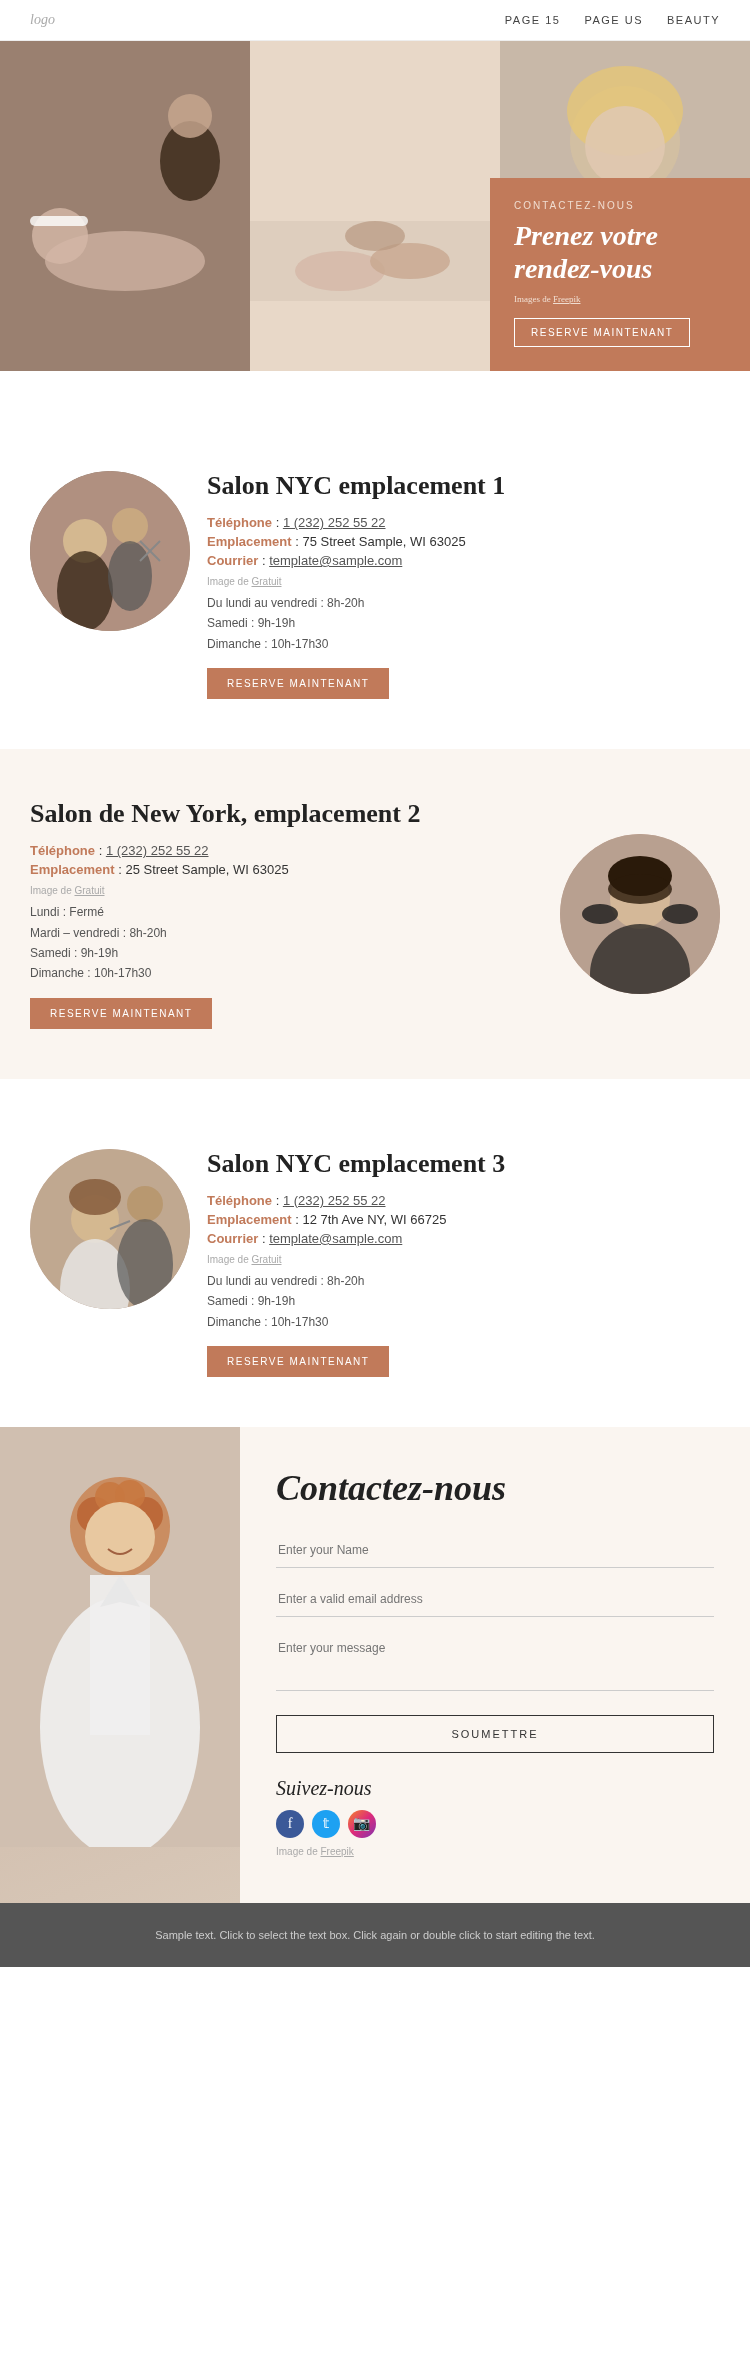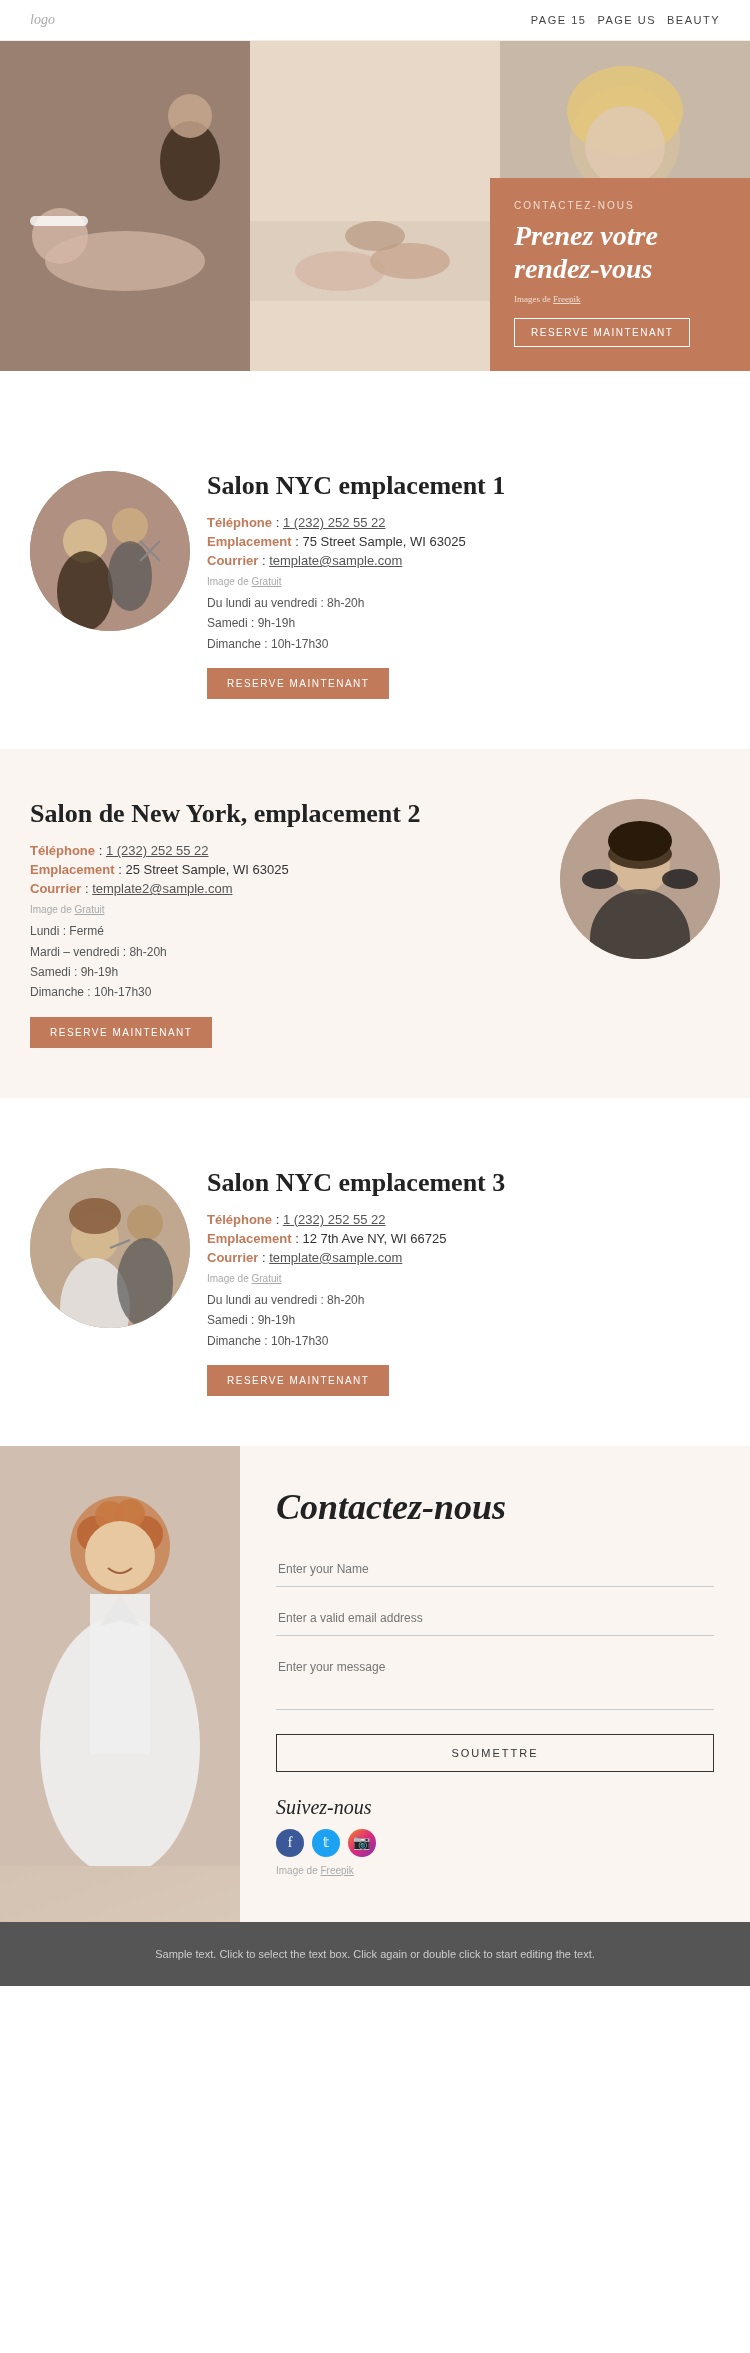--- a/index.html
+++ b/index.html
@@ -4,21 +4,21 @@
   <style>
     * { margin: 0; padding: 0; box-sizing: border-box; }
     body { font-family: 'Georgia', serif; color: #333; background: #fff; width: 750px; }
 
     
     nav {
       display: flex; align-items: center; justify-content: space-between;
       padding: 12px 30px; background: #fff; border-bottom: 1px solid #eee;
     }
     .nav-logo { font-size: 14px; color: #aaa; font-style: italic; }
-    .nav-links { display: flex; gap: 11px; justify-content: space-between; }
+    .nav-links { display: flex; gap: 24px; justify-content: space-between; }
     .nav-links span { font-size: 11px; letter-spacing: 1.5px; color: #444; cursor: pointer; font-family: Arial, sans-serif; }
 
     
     .hero {
       position: relative; height: 330px; overflow: hidden;
       display: grid; grid-template-columns: 1fr 1fr 1fr;
     }
     .hero-img { width: 100%; height: 330px; object-fit: cover; background: #ccc; overflow: hidden; }
     .hero-img-1 { background: #b0a0a0; display: flex; align-items: center; justify-content: center; position: relative; overflow: hidden; }
     .hero-img-2 { background: #c8b8b0; display: flex; align-items: center; justify-content: center; }
@@ -110,21 +110,21 @@
     
     .footer {
       background: #555; color: #ccc; font-size: 11px;
       padding: 26px 30px; text-align: center; font-family: Arial, sans-serif;
     }
 
     
     .location2-section {
       background: #faf5f0; padding: 50px 30px;
     }
-    .location2-row { display: flex; align-items: flex-start; gap: 30px; }
+    .location2-row { display: flex; align-items: center; gap: 30px; }
     .location2-info { flex: 1; }
     .location2-info h2 { font-size: 26px; color: #222; margin-bottom: 14px; font-weight: bold; }
 
     
     .person-svg { width: 100%; height: 100%; }
   </style>
 </head>
 <body>
 
 <nav>
@@ -243,25 +243,20 @@
       <h2>Salon de New York, emplacement 2</h2>
       <div class="info-line">
         <span class="label">Téléphone</span>
         <span> : </span>
         <a>1 (232) 252 55 22</a>
       </div>
       <div class="info-line">
         <span class="label">Emplacement</span>
         <span> : </span>
         <span>25 Street Sample, WI 63025</span>
-      </div>
-      <div class="info-line">
-        <span class="label">Courrier</span>
-        <span> : </span>
-        <a>template2@sample.com</a>
       </div>
       <div class="img-credit-small">
         <span>Image de</span>
         <a>Gratuit</a>
       </div>
       <div class="hours">
         Lundi : Fermé<br>
         Mardi – vendredi : 8h-20h<br>
         Samedi : 9h-19h<br>
         Dimanche : 10h-17h30

